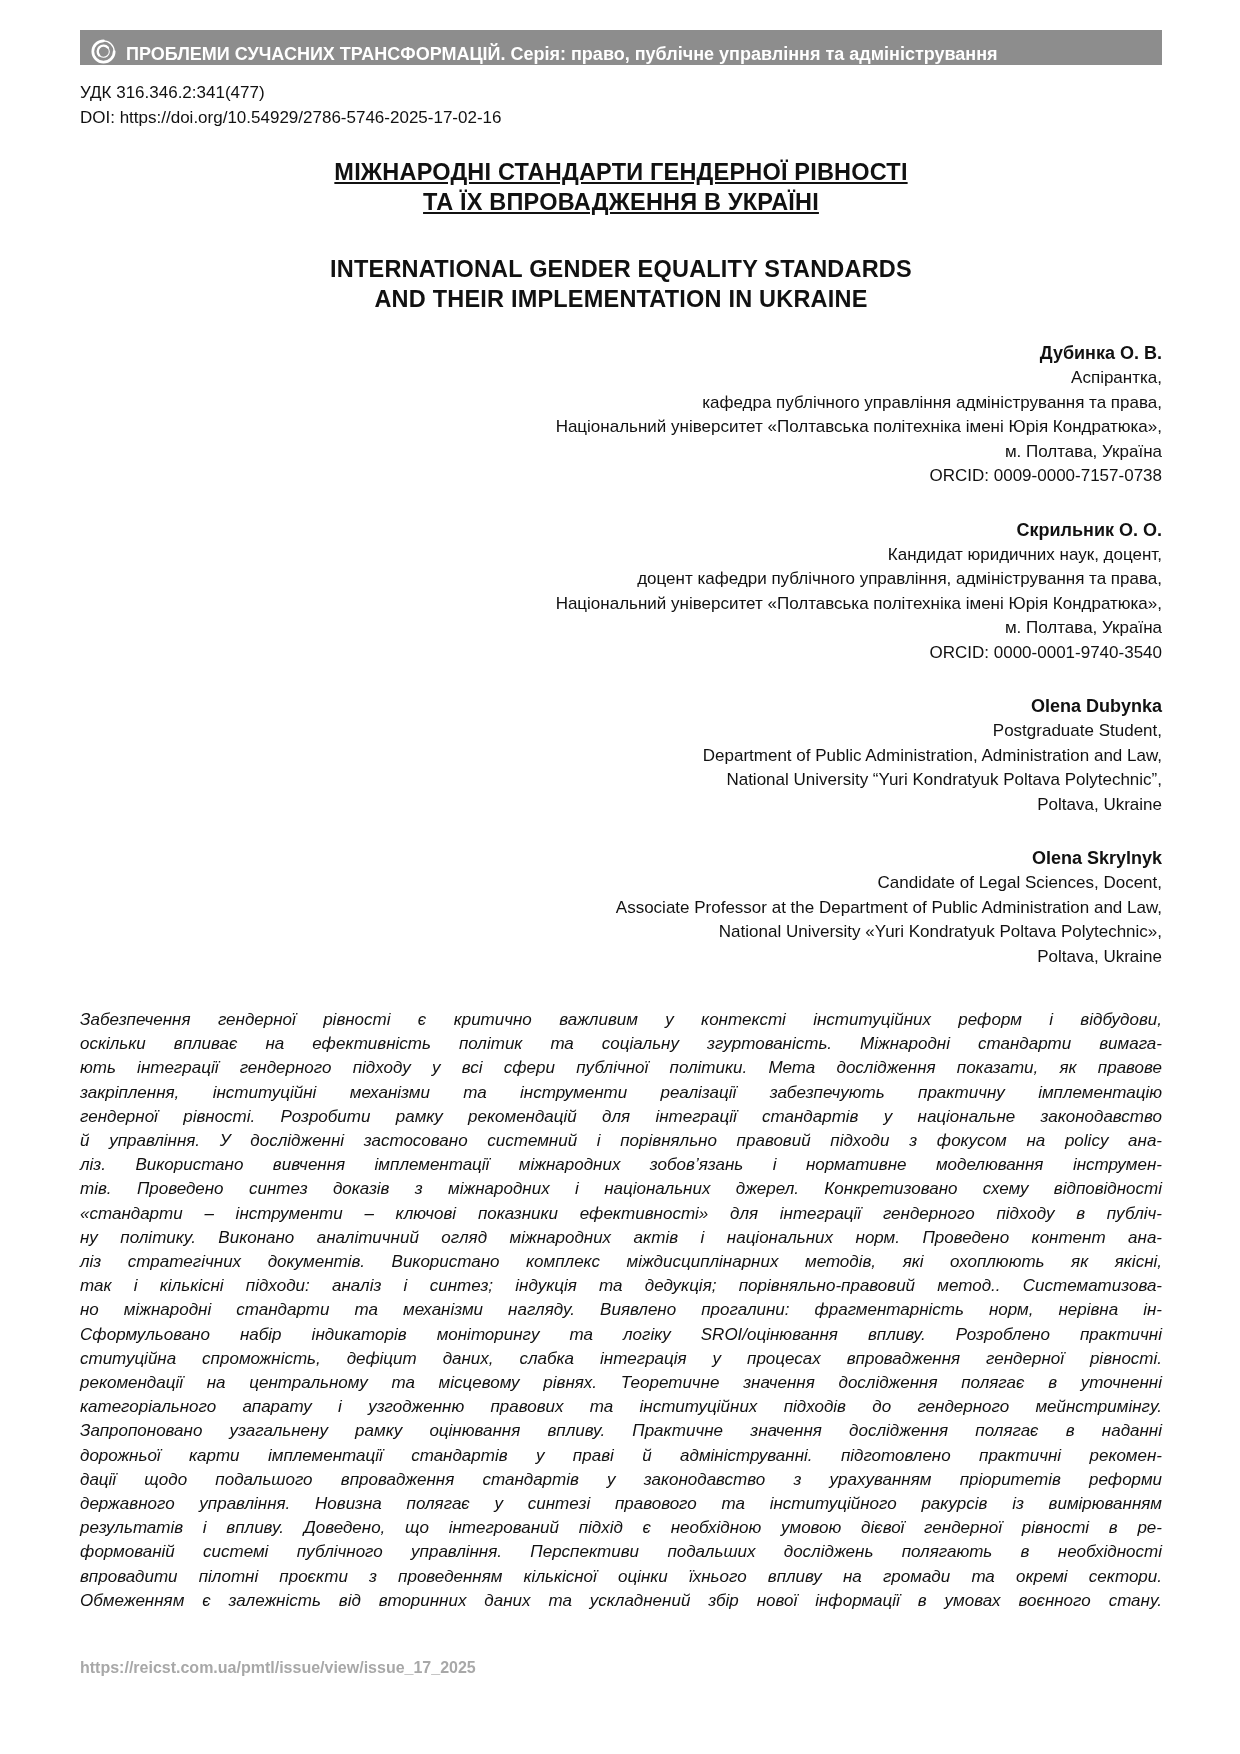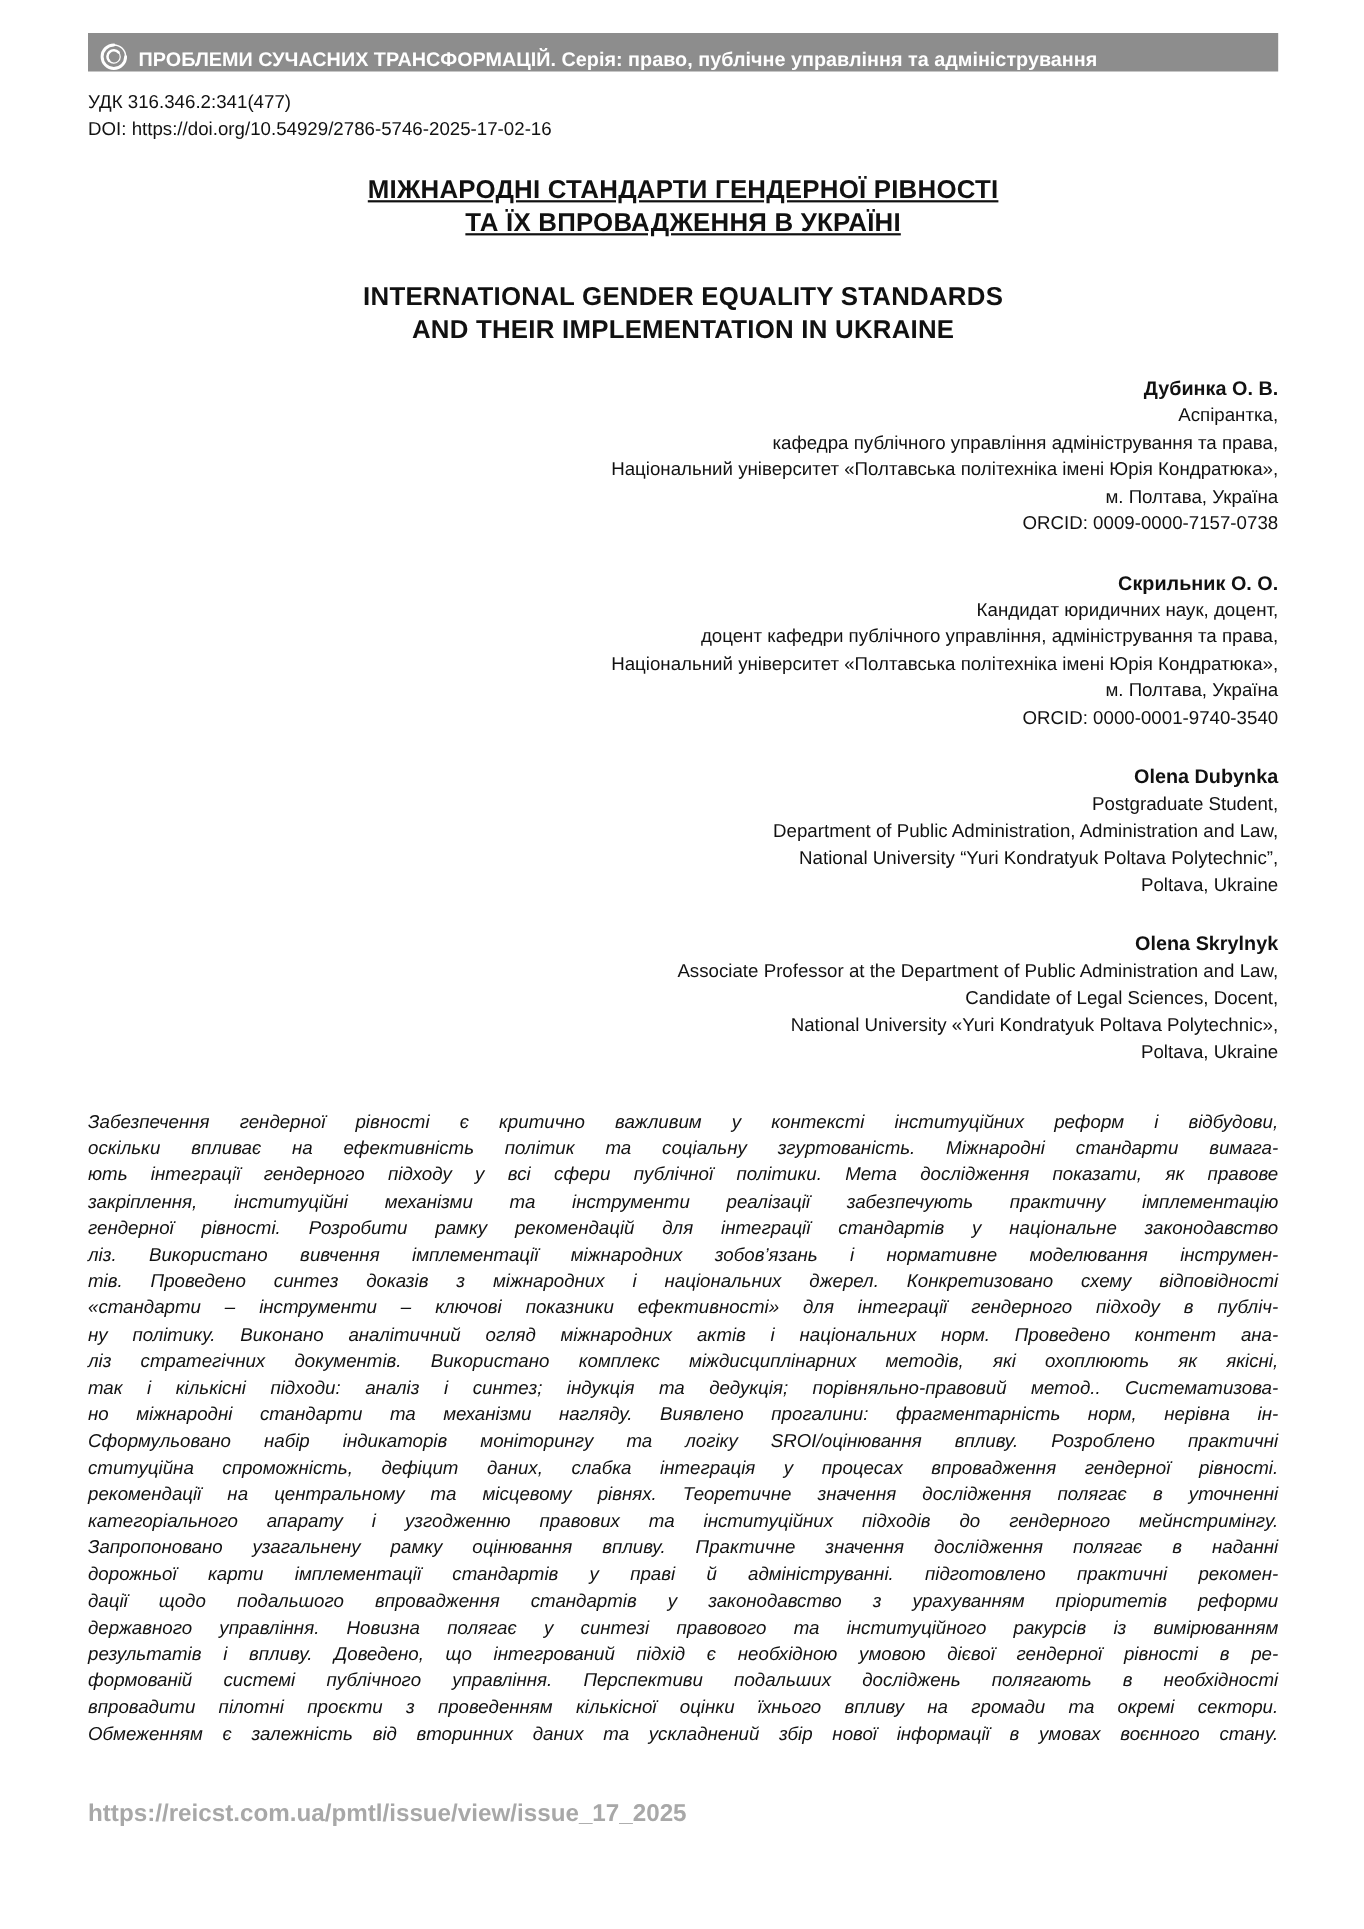--- a/index.html
+++ b/index.html
@@ -54,21 +54,21 @@
     font-style: italic;
     font-size: 17px;
     line-height: 24.2px;
   }
   .abstract-line { text-align: justify; text-align-last: justify; }
   .abstract-line.last { text-align-last: justify; }
   .footer-url {
     margin-top: 46px;
     color: #a8a8a8;
     font-weight: bold;
-    font-size: 22px;
+    font-size: 16px;
   }
 </style>
 </head>
 <body>
 
 <div class="page">
 
   <div class="journal-bar">
     <span class="logo">
       <svg viewBox="0 0 24 24" width="27" height="27" aria-hidden="true">
@@ -115,33 +115,34 @@
       </div>
       <div class="author-block">
         <div class="author-name">Olena Dubynka</div>
         <div class="author-line">Postgraduate Student,</div>
         <div class="author-line">Department of Public Administration, Administration and Law,</div>
         <div class="author-line">National University “Yuri Kondratyuk Poltava Polytechnic”,</div>
         <div class="author-line">Poltava, Ukraine</div>
       </div>
       <div class="author-block">
         <div class="author-name">Olena Skrylnyk</div>
+        <div class="author-line">Candidate of Legal Sciences, Docent,</div>
         <div class="author-line">Associate Professor at the Department of Public Administration and Law,</div>
-        <div class="author-line">Candidate of Legal Sciences, Docent,</div>
         <div class="author-line">National University «Yuri Kondratyuk Poltava Polytechnic»,</div>
         <div class="author-line">Poltava, Ukraine</div>
       </div>
     </div>
 
   <div class="abstract">
       <div class="abstract-line">Забезпечення гендерної рівності є критично важливим у контексті інституційних реформ і відбудови,</div>
       <div class="abstract-line">оскільки впливає на ефективність політик та соціальну згуртованість. Міжнародні стандарти вимага-</div>
       <div class="abstract-line">ють інтеграції гендерного підходу у всі сфери публічної політики. Мета дослідження показати, як правове</div>
       <div class="abstract-line">закріплення, інституційні механізми та інструменти реалізації забезпечують практичну імплементацію</div>
       <div class="abstract-line">гендерної рівності. Розробити рамку рекомендацій для інтеграції стандартів у національне законодавство</div>
+      <div class="abstract-line">й управління. У дослідженні застосовано системний і порівняльно правовий підходи з фокусом на policy ана-</div>
       <div class="abstract-line">ліз. Використано вивчення імплементації міжнародних зобов’язань і нормативне моделювання інструмен-</div>
       <div class="abstract-line">тів. Проведено синтез доказів з міжнародних і національних джерел. Конкретизовано схему відповідності</div>
       <div class="abstract-line">«стандарти – інструменти – ключові показники ефективності» для інтеграції гендерного підходу в публіч-</div>
       <div class="abstract-line">ну політику. Виконано аналітичний огляд міжнародних актів і національних норм. Проведено контент ана-</div>
       <div class="abstract-line">ліз стратегічних документів. Використано комплекс міждисциплінарних методів, які охоплюють як якісні,</div>
       <div class="abstract-line">так і кількісні підходи: аналіз і синтез; індукція та дедукція; порівняльно-правовий метод.. Систематизова-</div>
       <div class="abstract-line">но міжнародні стандарти та механізми нагляду. Виявлено прогалини: фрагментарність норм, нерівна ін-</div>
       <div class="abstract-line">Сформульовано набір індикаторів моніторингу та логіку SROI/оцінювання впливу. Розроблено практичні</div>
       <div class="abstract-line">ституційна спроможність, дефіцит даних, слабка інтеграція у процесах впровадження гендерної рівності.</div>
       <div class="abstract-line">рекомендації на центральному та місцевому рівнях. Теоретичне значення дослідження полягає в уточненні</div>

